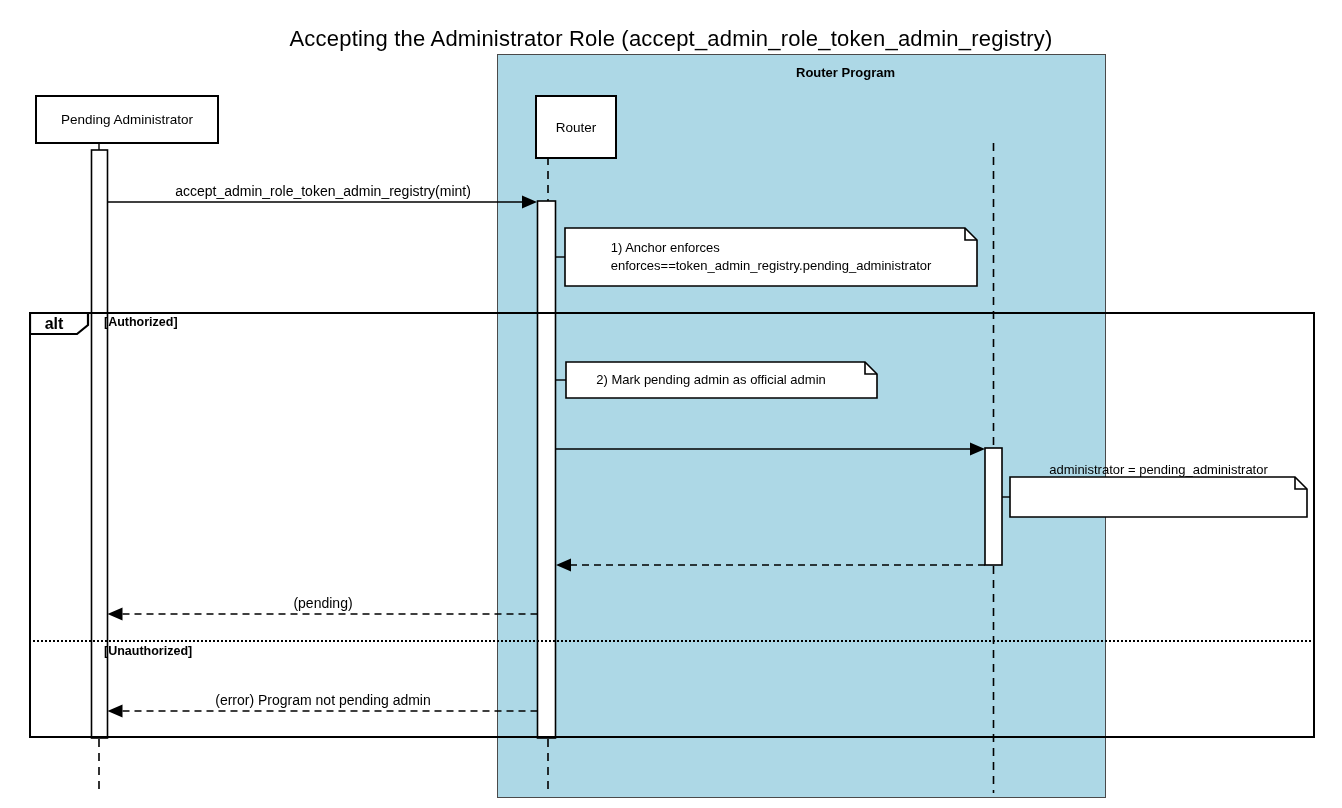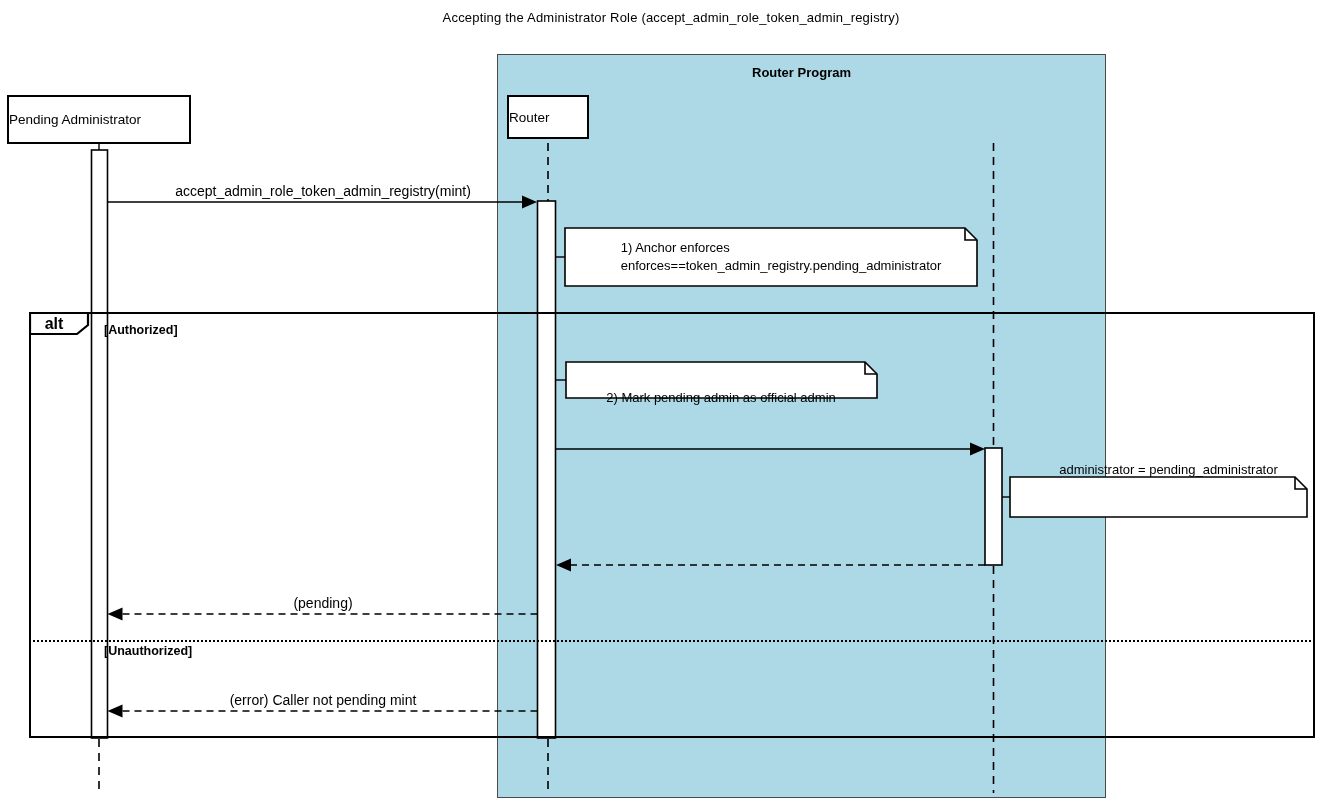--- a/index.html
+++ b/index.html
@@ -6,66 +6,67 @@
   body { font-family: "Liberation Sans", "DejaVu Sans", sans-serif; color: #000; }
   #canvas {
     position: relative;
     width: 1342px;
     height: 808px;
     background: #ffffff;
     overflow: hidden;
   }
   .abs { position: absolute; }
   #diagram-title {
-    top: 10px; left: 0; width: 100%;
+    top: 26px; left: 0; width: 100%;
     text-align: center;
-    font-size: 13px;
+    font-size: 22px;
     letter-spacing: 0.2px;
   }
   #router-program-container {
     left: 497px; top: 54px; width: 609px; height: 744px;
     background: #ADD8E6;
     border: 1.5px solid #4a4a4a;
     box-sizing: border-box;
   }
   #router-program-label {
     top: 65px; left: 497px; width: 609px;
     text-align: center;
     font-weight: bold;
     font-size: 13px;
+    padding-left: 44px;
   }
   .participant {
     background: #ffffff;
     border: 2.5px solid #000;
     box-sizing: border-box;
-    display: flex; align-items: center; justify-content: flex-start;
+    display: flex; align-items: center; justify-content: center;
     font-size: 13.5px;
     text-align: center;
+    margin-left: 28px;
   }
   #participant-pending-administrator { left: 7px;   top: 95px; width: 184px; height: 49px; }
-  #participant-router                { left: 507px; top: 95px; width: 82px;  height: 44px; }
+  #participant-router                { left: 507px; top: 95px; width: 82px;  height: 64px; }
   #participant-registry-pda          { left: 890px; top: 95px; width: 207px; height: 48px; }
   #lines-layer { left: 0; top: 0; width: 1342px; height: 808px; }
   .msg-label {
     font-size: 14px;
     text-align: center;
     white-space: nowrap;
   }
   #call-message-label    { left: 108px; top: 183px; width: 430px; }
   #success-message-label { left: 108px; top: 595px; width: 430px; }
   #error-message-label   { left: 108px; top: 692px; width: 430px; }
   .note-text {
     display: flex; align-items: center; justify-content: center;
     font-size: 13px;
     line-height: 18px;
     white-space: nowrap;
-    padding-left: 10px;
   }
   #note-anchor-text  { left: 565px;  top: 228px; width: 412px; height: 58px; }
-  #note-mark-text    { left: 566px;  top: 380px; width: 290px; height: 36px; border-radius: 14px; }
+  #note-mark-text    { left: 566px;  top: 362px; width: 290px; height: 36px; border-radius: 14px; }
   #note-assign-text  { left: 1010px; top: 450px; width: 297px; height: 40px; }
   #alt-divider {
     left: 29px; top: 640px; width: 1286px; height: 0;
     border-top: 2.5px dotted #000;
   }
   #alt-frame {
     left: 29px; top: 312px; width: 1286px; height: 426px;
     border: 2px solid #000;
     box-sizing: border-box;
     background: transparent;
@@ -75,21 +76,21 @@
     left: 29px; top: 315px; width: 50px;
     text-align: center;
     font-weight: bold;
     font-size: 16px;
   }
   .guard-label {
     font-weight: bold;
     font-size: 12.5px;
     white-space: nowrap;
   }
-  #guard-authorized   { left: 104px; top: 323px; }
+  #guard-authorized   { left: 104px; top: 315px; }
   #guard-unauthorized { left: 104px; top: 644px; }
 </style>
 </head>
 <body>
 
 <div id="canvas">
 
   <div class="abs" id="router-program-container"></div>
   <div class="abs" id="router-program-label">Router Program</div>
 
@@ -147,21 +148,21 @@
   </div>
   <div class="abs note-text" id="note-mark-text">
     <div>2) Mark pending admin as official admin</div>
   </div>
   <div class="abs note-text" id="note-assign-text">
     <div>administrator = pending_administrator</div>
   </div>
 
   <div class="abs msg-label" id="call-message-label">accept_admin_role_token_admin_registry(mint)</div>
   <div class="abs msg-label" id="success-message-label">(pending)</div>
-  <div class="abs msg-label" id="error-message-label">(error) Caller not pending mint</div>
+  <div class="abs msg-label" id="error-message-label">(error) Program not pending admin</div>
 
   <div class="abs" id="alt-divider"></div>
 
   <div class="abs" id="alt-frame"></div>
   <svg class="abs" id="alt-operator-pentagon" width="62" height="24" viewBox="0 0 62 24">
     <path d="M1,1 L59,1 L59,13 L48,22 L1,22 Z" fill="#fff" stroke="#000" stroke-width="2.2"></path>
   </svg>
   <div class="abs" id="alt-operator-label">alt</div>
   <div class="abs guard-label" id="guard-authorized">[Authorized]</div>
   <div class="abs guard-label" id="guard-unauthorized">[Unauthorized]</div>

